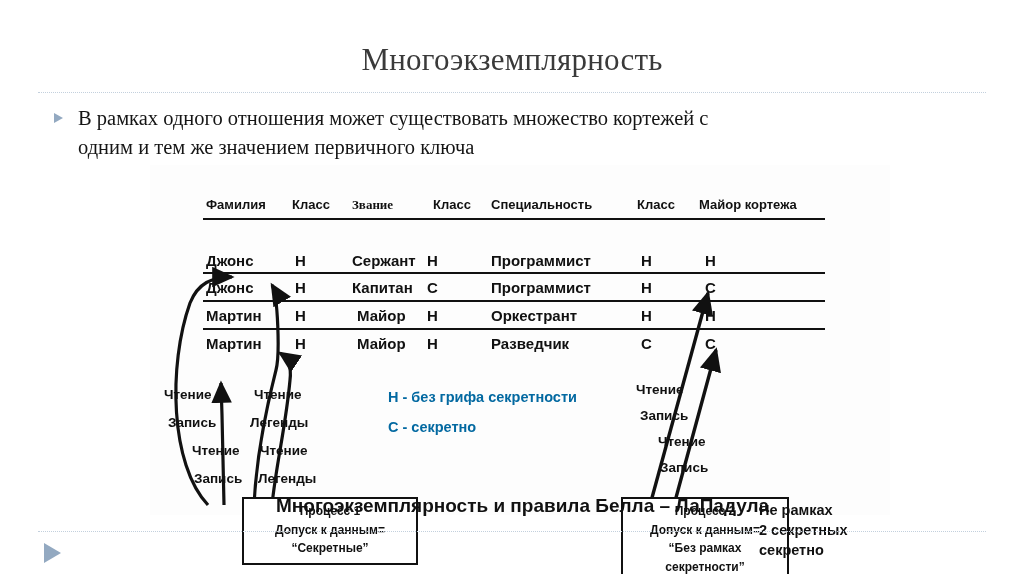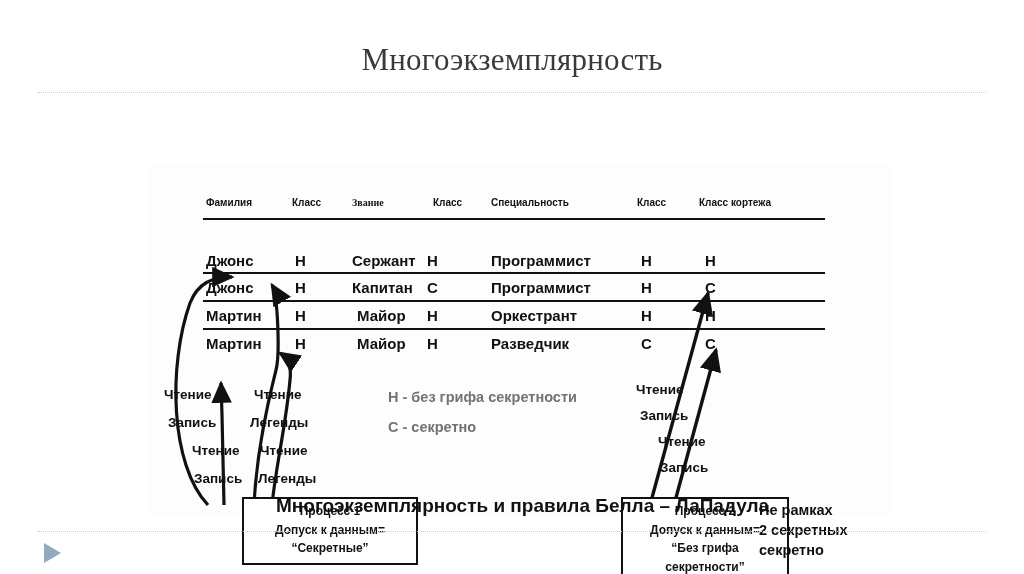--- a/index.html
+++ b/index.html
@@ -63,37 +63,37 @@
 
   .fig-svg{position:absolute;left:0;top:0;width:740px;height:350px;}
 
   .tbl{position:absolute;left:0;top:0;width:740px;height:350px;}
   .th, .td{
     position:absolute;
     font-weight:bold;
     color:#111;
     white-space:nowrap;
   }
-  .th{font-size:10px;}
+  .th{font-size:13px;}
   .td{font-size:15px;}
 
   .hline{position:absolute;background:#111;}
 
   .note{
     position:absolute;
     font-size:13.5px;
     font-weight:bold;
     color:#111;
     white-space:nowrap;
   }
   .legend{
     position:absolute;
     font-size:14.5px;
     font-weight:bold;
-    color:#737373;
+    color:#0369a1;
     white-space:nowrap;
   }
 
   .pbox{
     position:absolute;
     border:2px solid #111;
     background:#ffffff;
     text-align:center;
     font-size:12px;
     font-weight:bold;
@@ -133,20 +133,27 @@
   }
 </style>
 </head>
 <body>
 
 <div class="slide">
 
   <div class="title">Многоэкземплярность</div>
   <div class="rule-top"></div>
 
+  <div class="bullet-row">
+    <span class="bullet-tri"></span>
+    <div class="bullet-text">
+      <span>В рамках одного отношения может существовать множество кортежей с</span>
+      <span class="l2">одним и тем же значением первичного ключа</span>
+    </div>
+  </div>
 
   <div class="figure">
 
     <svg class="fig-svg" viewBox="0 0 740 350">
       <defs>
         <marker id="ah" markerWidth="9" markerHeight="9" refX="6.2" refY="3.2" orient="auto" markerUnits="strokeWidth">
           <path d="M0,0 L7,3.2 L0,6.4 z" fill="#111"></path>
         </marker>
         <marker id="ahs" markerWidth="9" markerHeight="9" refX="6.2" refY="3.2" orient="auto" markerUnits="strokeWidth">
           <path d="M0,0 L7,3.2 L0,6.4 z" fill="#111"></path>
@@ -166,21 +173,21 @@
     </svg>
 
     <div class="tbl">
 
       <div class="th" style="left:56px;  top:32px;">Фамилия</div>
       <div class="th" style="left:142px; top:32px;">Класс</div>
       <div class="th" style="left:202px; top:32px;font-family:Liberation Serif, serif;">Звание</div>
       <div class="th" style="left:283px; top:32px;">Класс</div>
       <div class="th" style="left:341px; top:32px;">Специальность</div>
       <div class="th" style="left:487px; top:32px;">Класс</div>
-      <div class="th" style="left:549px; top:32px;">Класс кортежа</div>
+      <div class="th" style="left:549px; top:32px;">Майор кортежа</div>
 
       <div class="hline" style="left:53px; top:53px; width:622px; height:2px;"></div>
 
       <div class="td" style="left:56px;  top:87px;">Джонс</div>
       <div class="td" style="left:145px; top:87px;">Н</div>
       <div class="td" style="left:202px; top:87px;">Сержант</div>
       <div class="td" style="left:277px; top:87px;">Н</div>
       <div class="td" style="left:341px; top:87px;">Программист</div>
       <div class="td" style="left:491px; top:87px;">Н</div>
       <div class="td" style="left:555px; top:87px;">Н</div>
@@ -233,21 +240,21 @@
 
     <div class="pbox" style="left:55px; top:332px; width:176px; height:68px;">
       <span class="ln">Процесс 1</span>
       <span class="ln">Допуск к данным=</span>
       <span class="ln">“Секретные”</span>
     </div>
 
     <div class="pbox" style="left:434px; top:332px; width:168px; height:87px;">
       <span class="ln">Процесс 2</span>
       <span class="ln">Допуск к данным=</span>
-      <span class="ln">“Без грифа</span>
+      <span class="ln">“Без рамках</span>
       <span class="ln">секретности”</span>
     </div>
 
     <div class="sidenote" style="left:609px; top:335px;">
       <span class="ln">Не рамках</span>
       <span class="ln">2 секретных</span>
       <span class="ln">секретно</span>
     </div>
 
     <div class="caption" style="left:126px; top:330px;">Многоэкземплярность и правила Белла – ЛаПадула</div>

